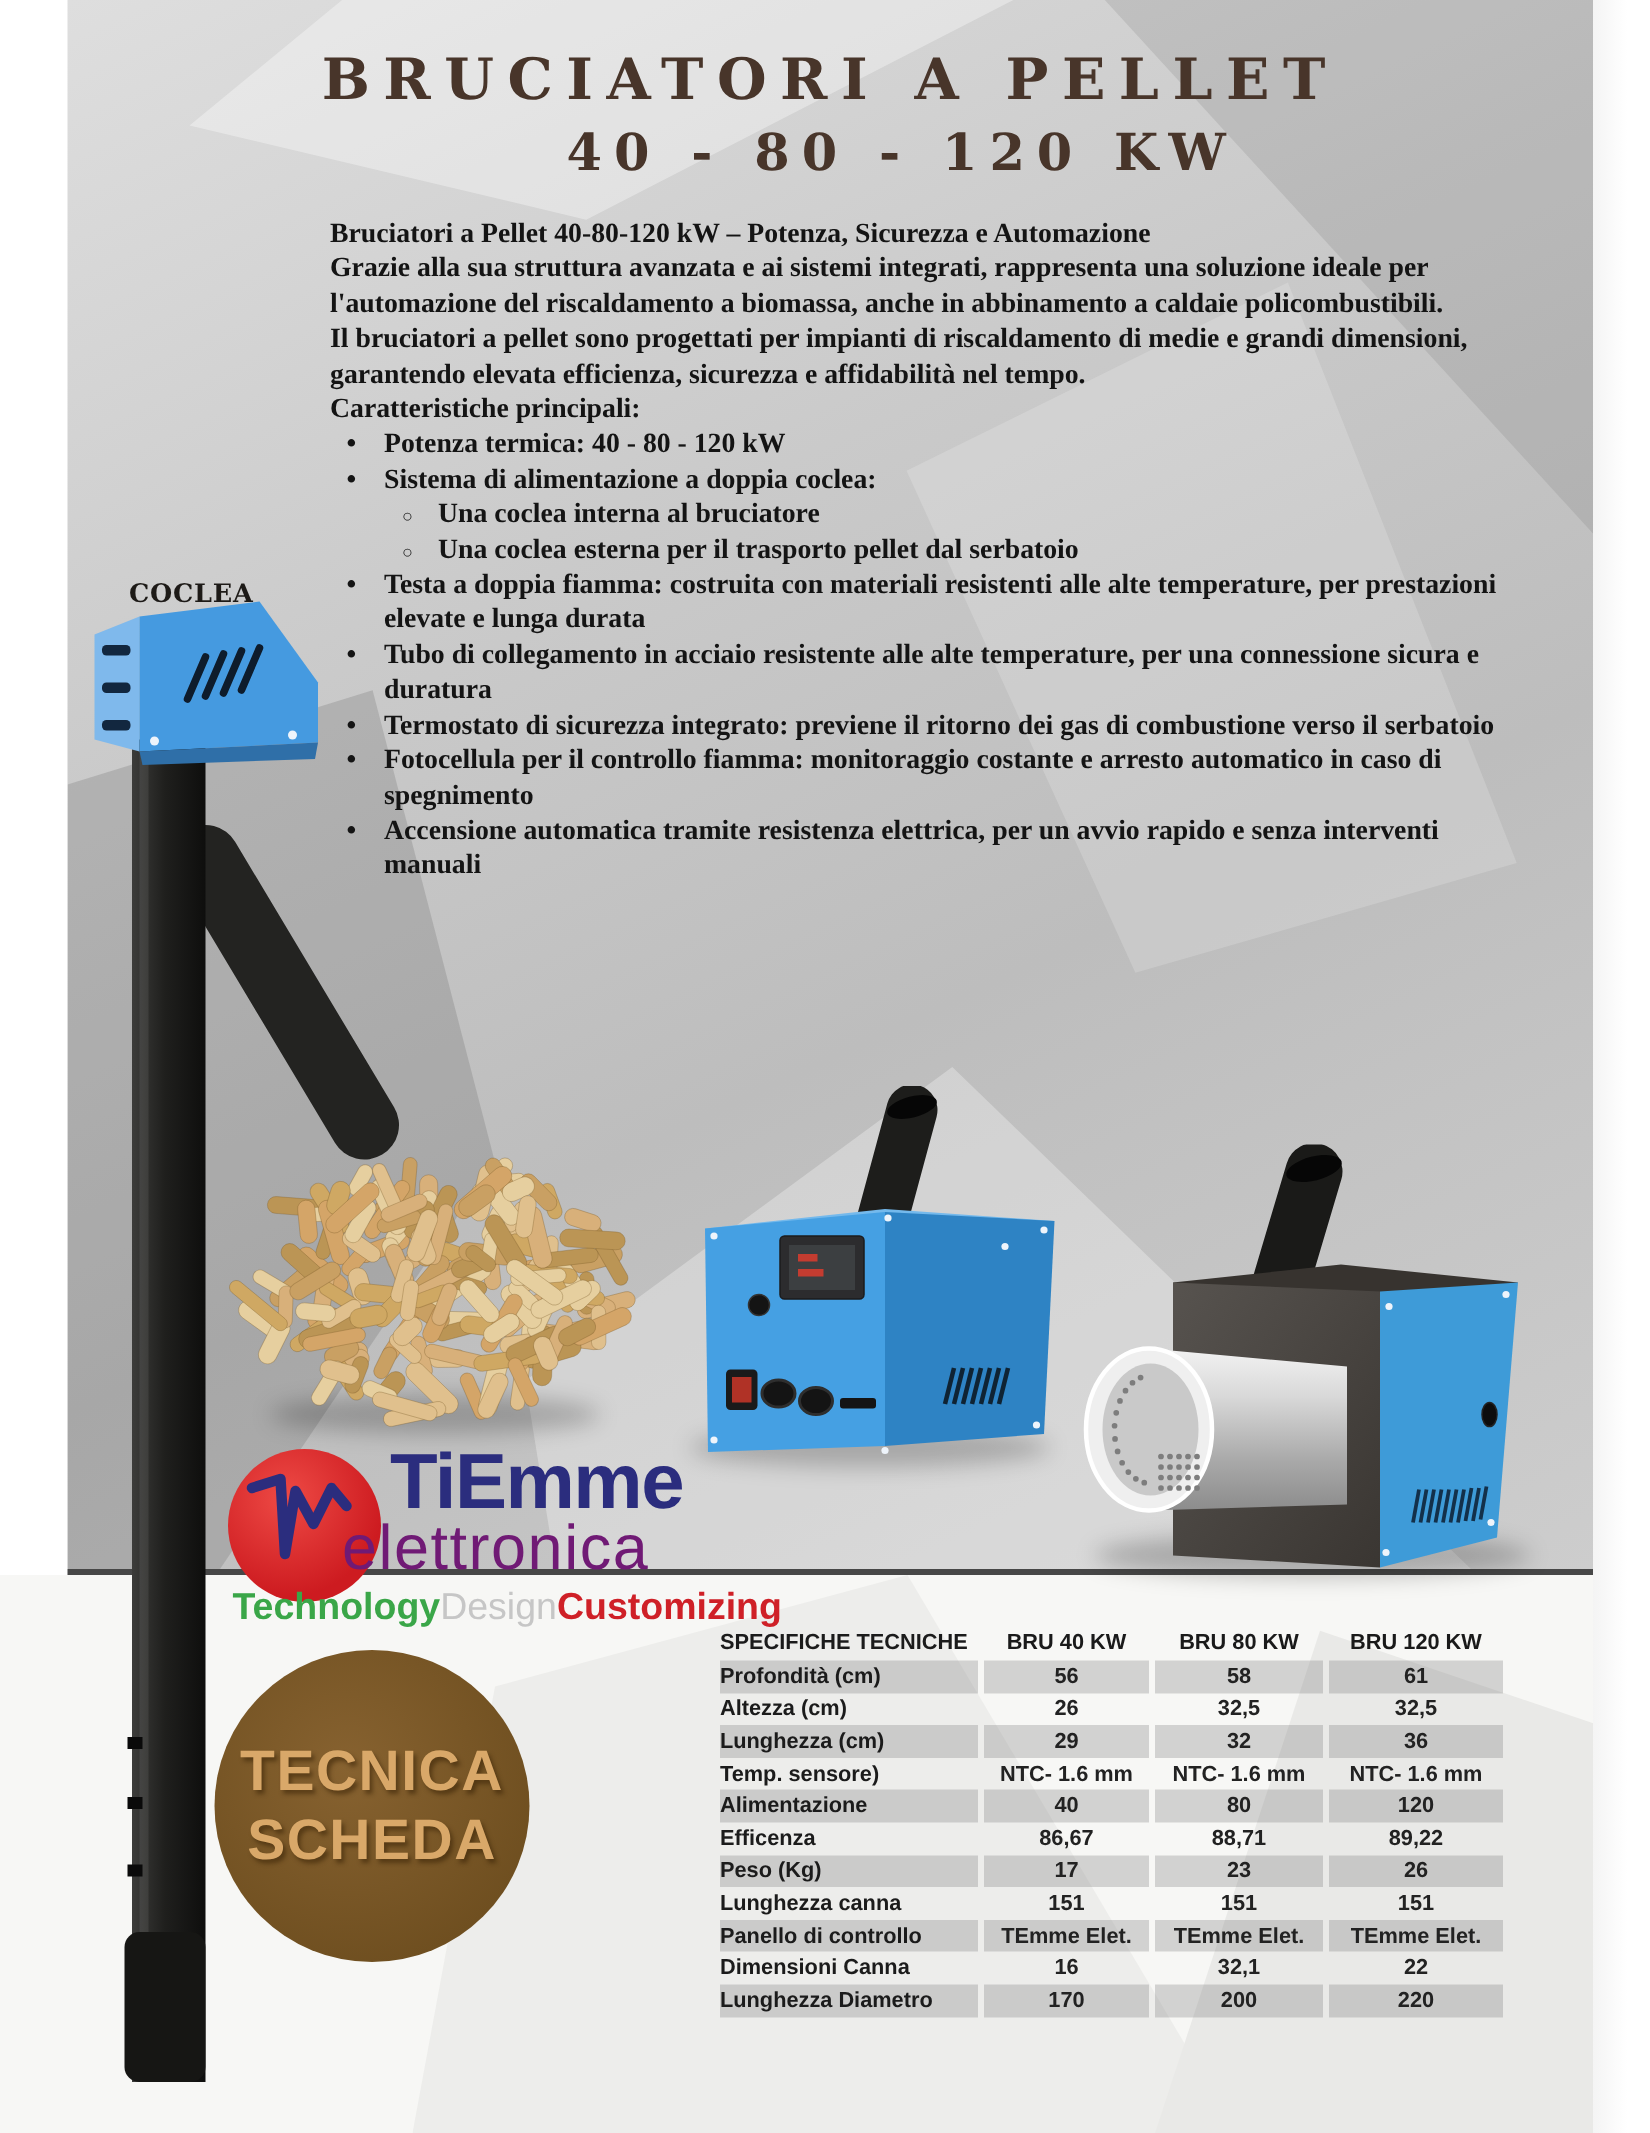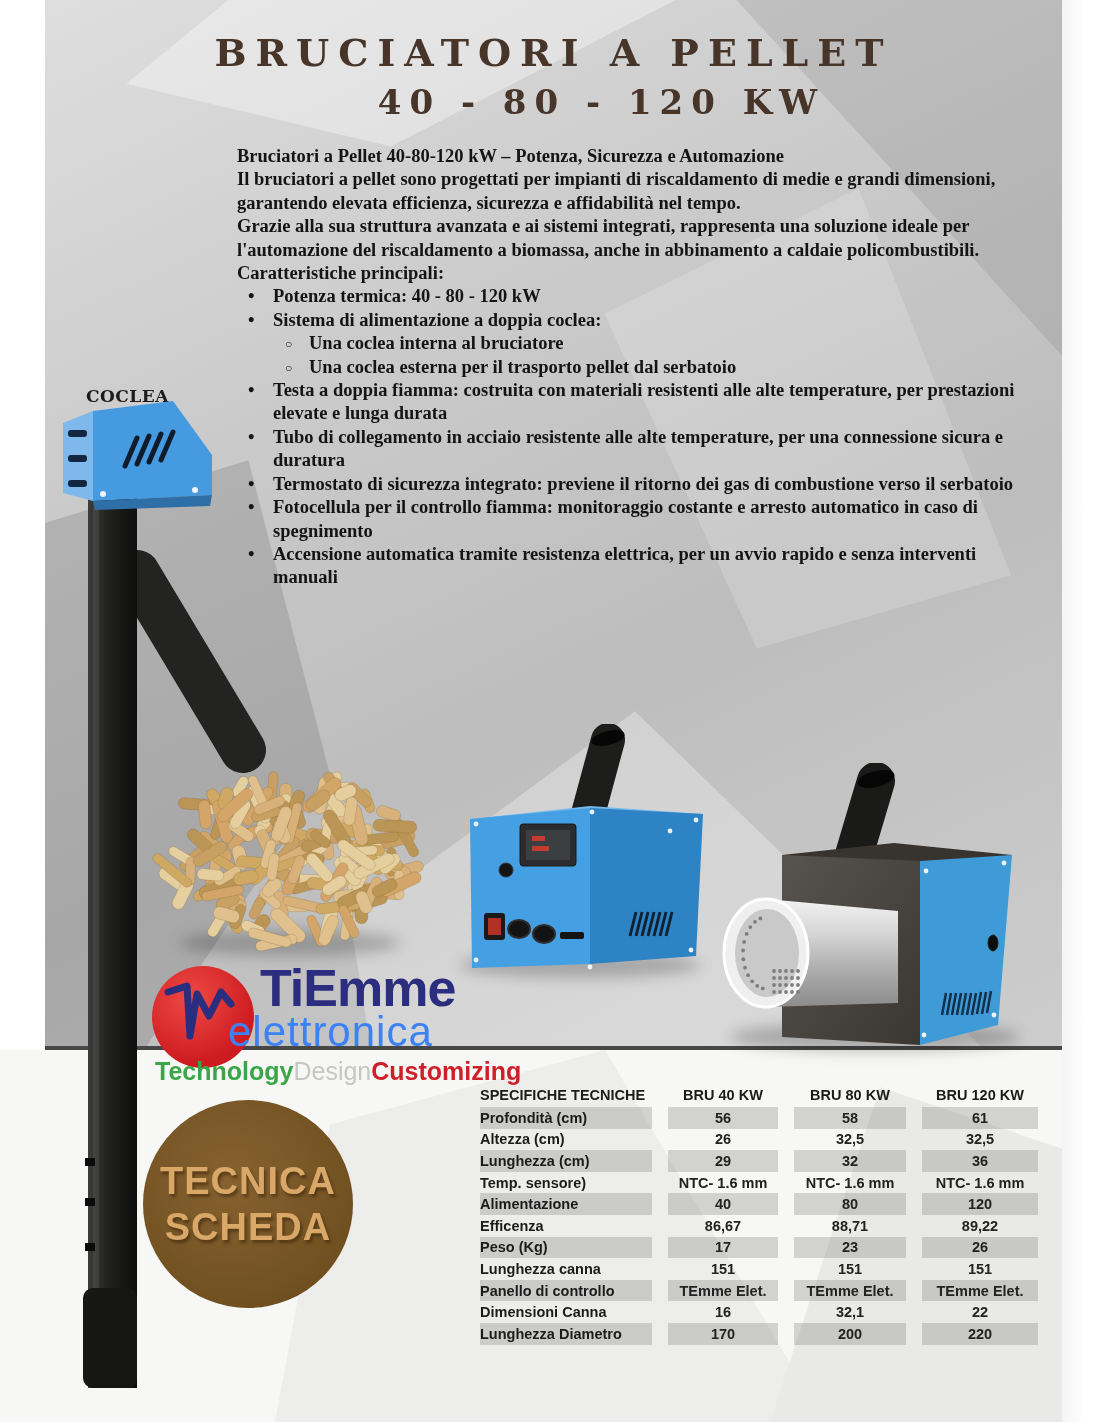--- a/index.html
+++ b/index.html
@@ -19,55 +19,55 @@
   .bottom-band .bp1{position:absolute;inset:0;background:#ededeb;clip-path:polygon(30% 20%,55% 0,75% 100%,25% 100%);}
   .bottom-band .bp2{position:absolute;inset:0;background:#e9e9e7;clip-path:polygon(80% 10%,100% 30%,100% 100%,70% 100%);}
   .right-strip{position:absolute;right:0;top:0;width:38px;height:1422px;
     background:linear-gradient(90deg,#f4f4f4,#ffffff 60%);z-index:2;}
   
   .title{position:absolute;left:45px;width:1017px;text-align:center;margin:0;
     font-family:"DejaVu Serif",serif;font-weight:700;color:#48352a;z-index:4;}
   .title.l1{top:30px;font-size:38px;letter-spacing:9px;text-align:center;}
   .title.l2{top:82px;font-size:34px;letter-spacing:8px;padding-left:48px;}
   
-  .text-col{position:absolute;left:237px;top:145px;width:805px;z-index:4;
+  .text-col{position:absolute;left:220px;top:145px;width:805px;z-index:4;
     font-family:"Liberation Serif",serif;font-weight:700;font-size:18.5px;
     line-height:23.4px;color:#141414;}
   .text-col p{margin:0;}
   .feat-item{position:relative;padding-left:36px;}
   .feat-item::before{content:"\2022";position:absolute;left:11px;top:0;}
   .feat-sub{position:relative;padding-left:72px;}
   .feat-sub::before{content:"\25CB";position:absolute;left:48px;top:1px;font-size:12px;}
   .closing{margin-top:22px !important;}
   
   .coclea-label{position:absolute;left:86px;top:386px;z-index:4;
     font-family:"DejaVu Serif",serif;font-weight:700;font-size:17px;color:#1d1a17;letter-spacing:.5px;}
   
   .img{position:absolute;z-index:5;}
   .shadow{position:absolute;border-radius:50%;background:rgba(0,0,0,.22);filter:blur(7px);z-index:4;}
   
   .logo-circle{position:absolute;left:152px;top:966px;width:102px;height:102px;border-radius:50%;
     background:radial-gradient(circle at 38% 32%,#ee4a45,#cd1b20 70%);z-index:6;}
   .logo-name{position:absolute;left:260px;top:958px;z-index:6;color:#2b2d7e;
     font-weight:700;font-size:52px;letter-spacing:-1px;}
-  .logo-sub{position:absolute;left:228px;top:1008px;z-index:6;color:#3b82f6;
+  .logo-sub{position:absolute;left:228px;top:1008px;z-index:6;color:#701a75;
     font-weight:400;font-size:42px;letter-spacing:1px;}
   .tagline{position:absolute;left:155px;top:1057px;z-index:6;font-size:25px;font-weight:700;text-align:center;}
   .tagline .green{color:#3aa648;}
   .tagline .gray{color:#c6c6c6;font-weight:400;}
   .tagline .red{color:#cf2027;}
   
   .badge{position:absolute;left:143px;top:1100px;width:210px;height:208px;border-radius:50%;
     background:radial-gradient(circle at 42% 38%,#876230,#6f4f20 75%);z-index:6;
     display:flex;flex-direction:column;justify-content:center;align-items:center;}
   .badge div{font-size:38px;font-weight:700;letter-spacing:1px;color:#d9a869;line-height:46px;
     text-shadow:2px 3px 3px rgba(55,33,5,.55);}
   
   .spec-table{position:absolute;left:480px;top:1082px;width:510px;z-index:6;color:#222;}
-  .spec-row{display:grid;grid-template-columns:172px 110px 112px 116px;column-gap:16px;
+  .spec-row{display:grid;grid-template-columns:172px 110px 112px 116px;column-gap:4px;
     height:21.6px;align-items:center;}
   .spec-row.header{height:25px;font-size:14.5px;font-weight:700;color:#1a1a1a;}
   .spec-cell{font-size:14.5px;font-weight:700;text-align:center;height:100%;
     display:flex;align-items:center;justify-content:center;}
   .spec-cell.label{justify-content:flex-start;text-align:left;color:#1b1b1b;}
   .spec-row.band .spec-cell{background:rgba(125,125,125,.30);}
   .spec-row.header .spec-cell{background:none;}
 </style>
 </head>
 <body>
@@ -86,22 +86,22 @@
     <div class="bp2"></div>
   </div>
   <div class="divider"></div>
   <div class="right-strip"></div>
 
   <h1 class="title l1">BRUCIATORI A PELLET</h1>
   <h1 class="title l2">40 - 80 - 120 KW</h1>
 
   <div class="text-col">
     <p>Bruciatori a Pellet 40-80-120 kW – Potenza, Sicurezza e Automazione</p>
+    <p>Grazie alla sua struttura avanzata e ai sistemi integrati, rappresenta una soluzione ideale per l'automazione del riscaldamento a biomassa, anche in abbinamento a caldaie policombustibili.</p>
     <p>Il bruciatori a pellet sono progettati per impianti di riscaldamento di medie e grandi dimensioni, garantendo elevata efficienza, sicurezza e affidabilità nel tempo.</p>
-    <p>Grazie alla sua struttura avanzata e ai sistemi integrati, rappresenta una soluzione ideale per l'automazione del riscaldamento a biomassa, anche in abbinamento a caldaie policombustibili.</p>
     <p>Caratteristiche principali:</p>
     <div id="features-list">
         <div class="feat-item">Potenza termica: 40 - 80 - 120 kW</div>
         <div class="feat-item">Sistema di alimentazione a doppia coclea:</div>
         <div class="feat-sub">Una coclea interna al bruciatore</div>
         <div class="feat-sub">Una coclea esterna per il trasporto pellet dal serbatoio</div>
         <div class="feat-item">Testa a doppia fiamma: costruita con materiali resistenti alle alte temperature, per prestazioni elevate e lunga durata</div>
         <div class="feat-item">Tubo di collegamento in acciaio resistente alle alte temperature, per una connessione sicura e duratura</div>
         <div class="feat-item">Termostato di sicurezza integrato: previene il ritorno dei gas di combustione verso il serbatoio</div>
         <div class="feat-item">Fotocellula per il controllo fiamma: monitoraggio costante e arresto automatico in caso di spegnimento</div>

